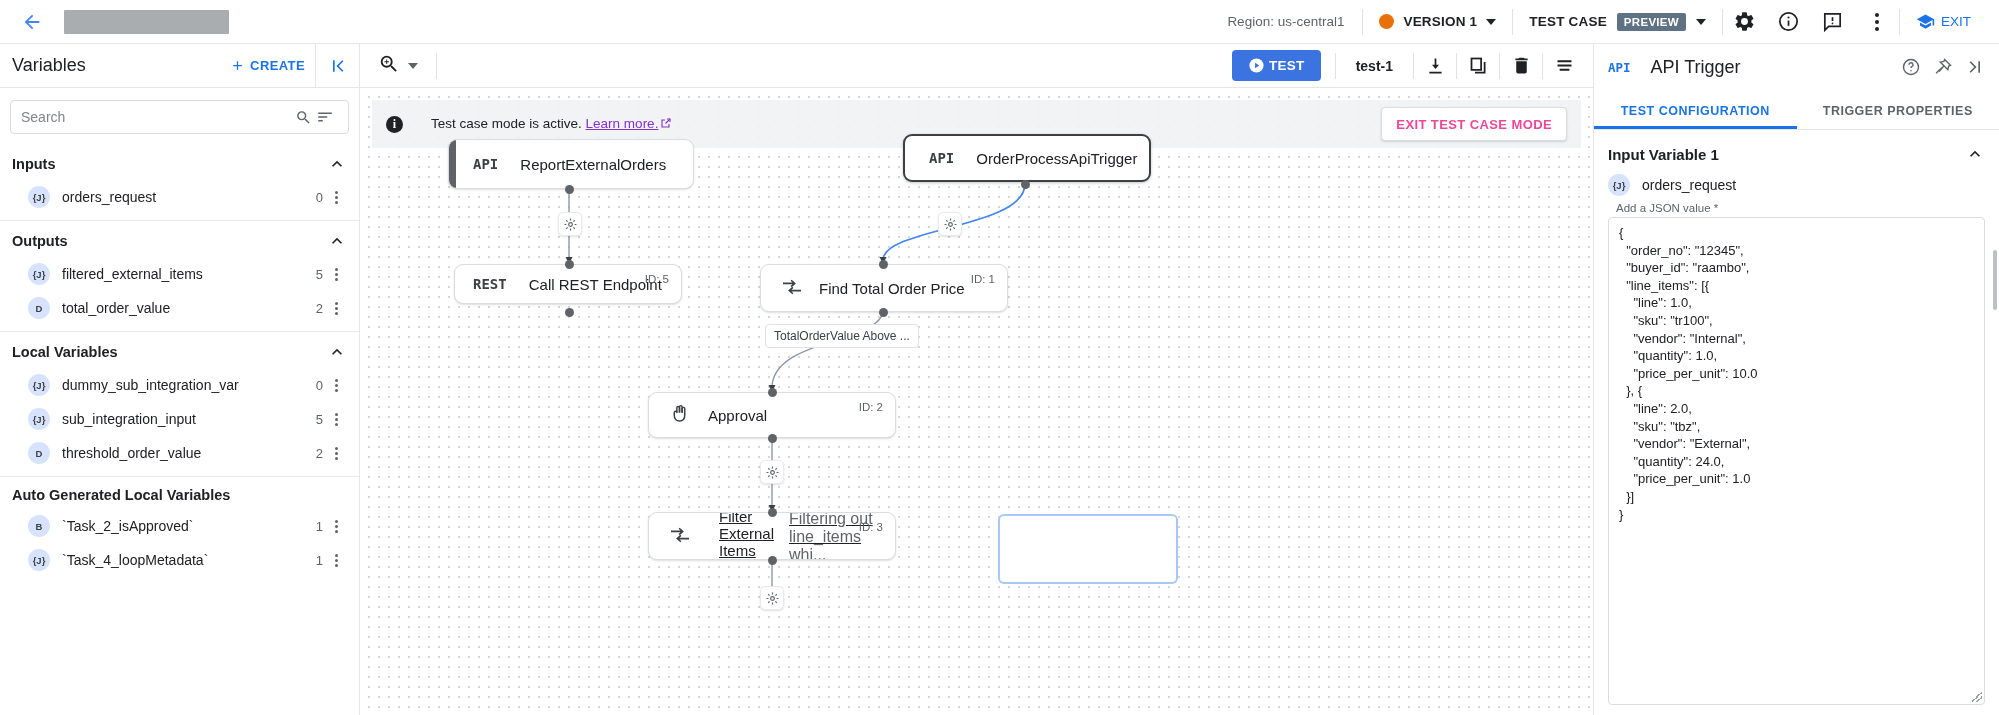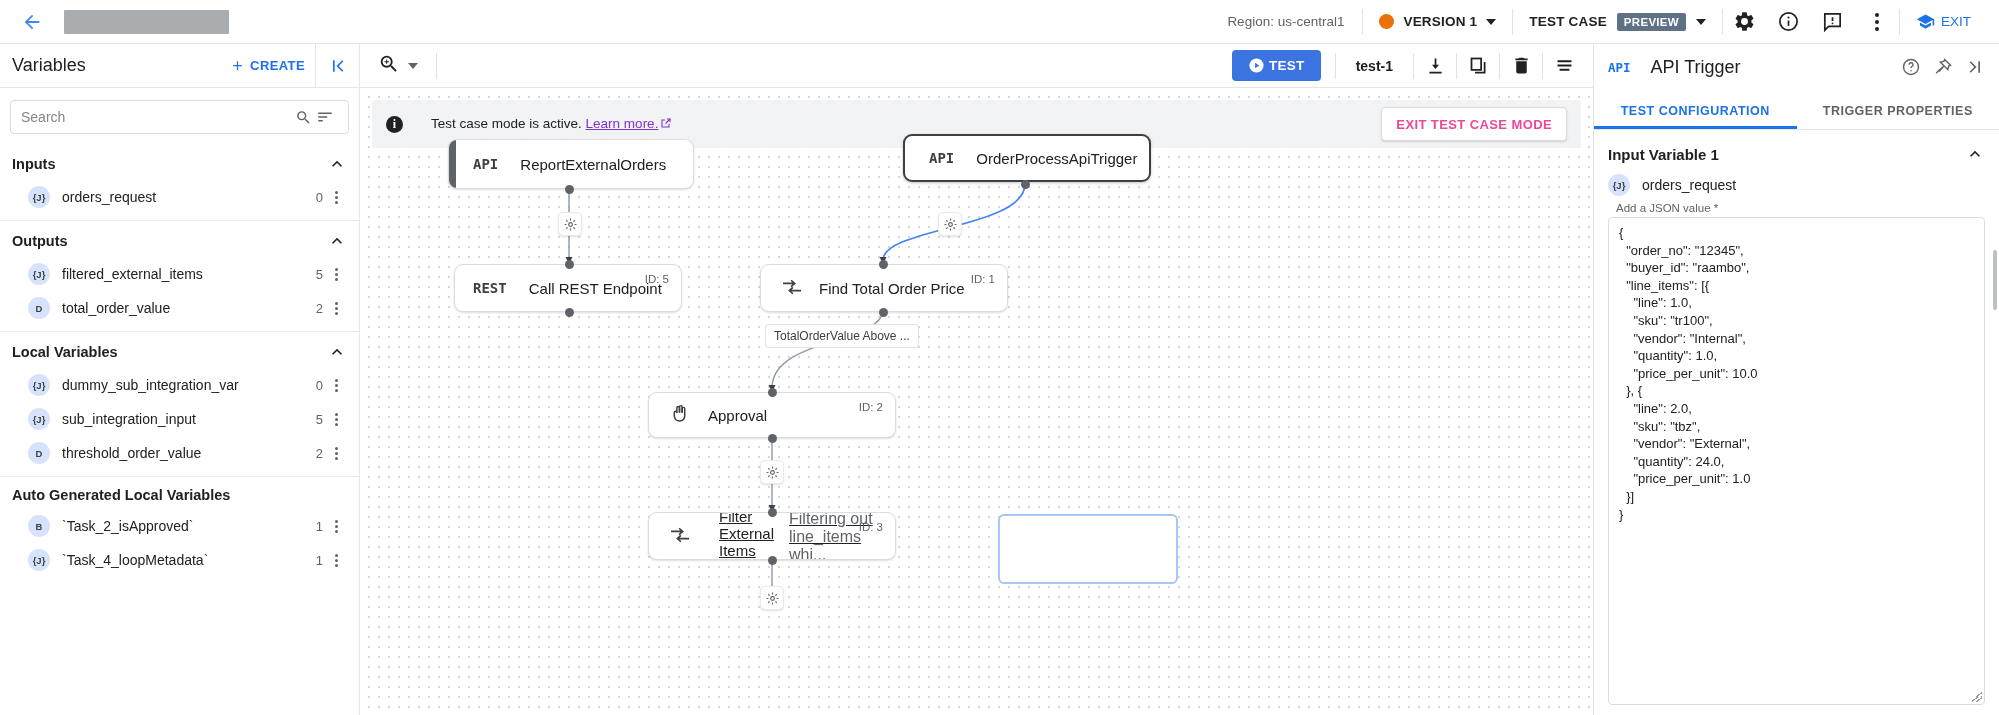--- a/index.html
+++ b/index.html
@@ -497,21 +497,21 @@
           <span class="node-label">OrderProcessApiTrigger</span>
         </div>
         <div class="port" style="left:661px; top:92px;"></div>
         <div class="gear-badge" style="left:578px; top:124px;">
           <svg width="15" height="15" viewBox="0 0 24 24" fill="none" stroke="currentColor" stroke-width="1.9">
               <circle cx="12" cy="12" r="3"></circle>
               <path d="M12 2.5v3M12 18.5v3M2.5 12h3M18.5 12h3M5.2 5.2l2.1 2.1M16.7 16.7l2.1 2.1M18.8 5.2l-2.1 2.1M7.3 16.7l-2.1 2.1"></path>
             </svg>
         </div>
 
-        <div class="node" style="left:94px; top:176px; width:228px; height:48px;">
+        <div class="node" style="left:94px; top:176px; width:228px; height:40px;">
           <span class="node-type" style="margin-left:18px">REST</span>
           <span class="node-label">Call REST Endpoint</span>
           <span class="node-id">ID: 5</span>
         </div>
         <div class="port" style="left:205px; top:172px;"></div>
         <div class="port" style="left:205px; top:220px;"></div>
 
         <div class="node" style="left:400px; top:176px; width:248px; height:48px;">
           <span class="node-type" style="margin-left:20px">
             <svg width="22" height="18" viewBox="0 0 24 20" fill="none" stroke="#3c4043" stroke-width="1.8">

